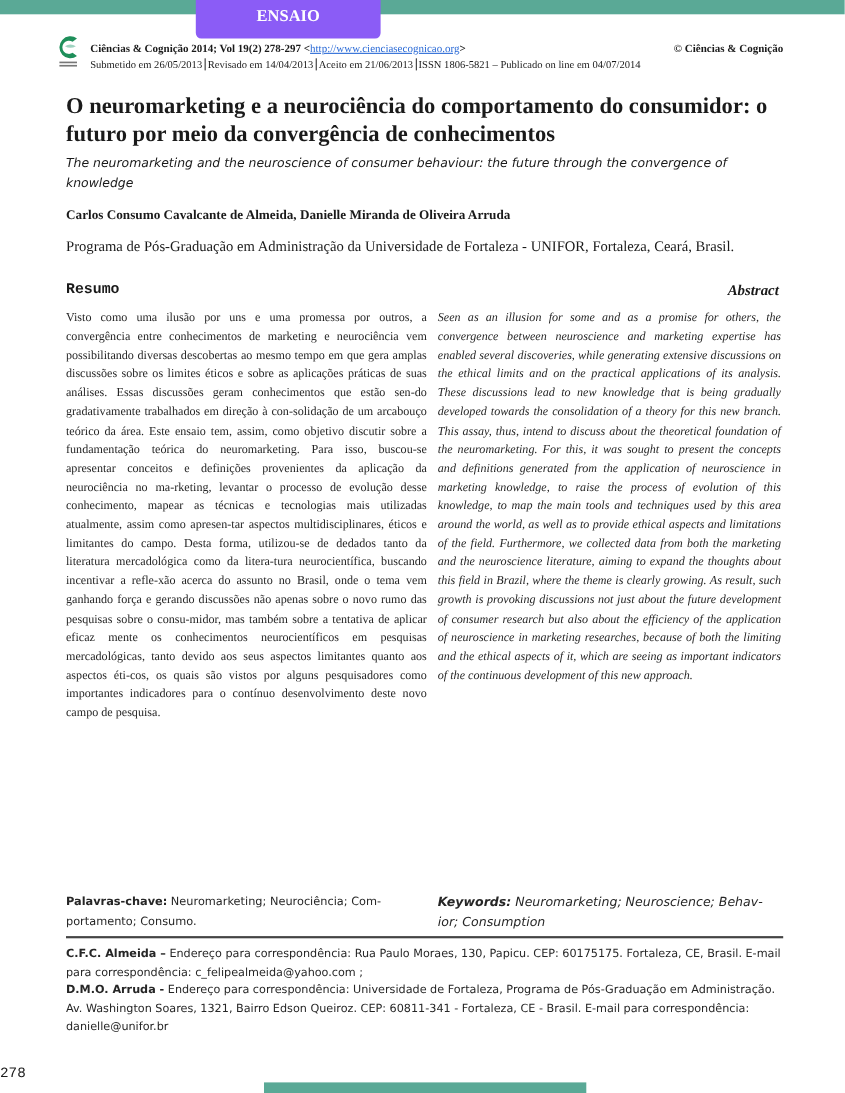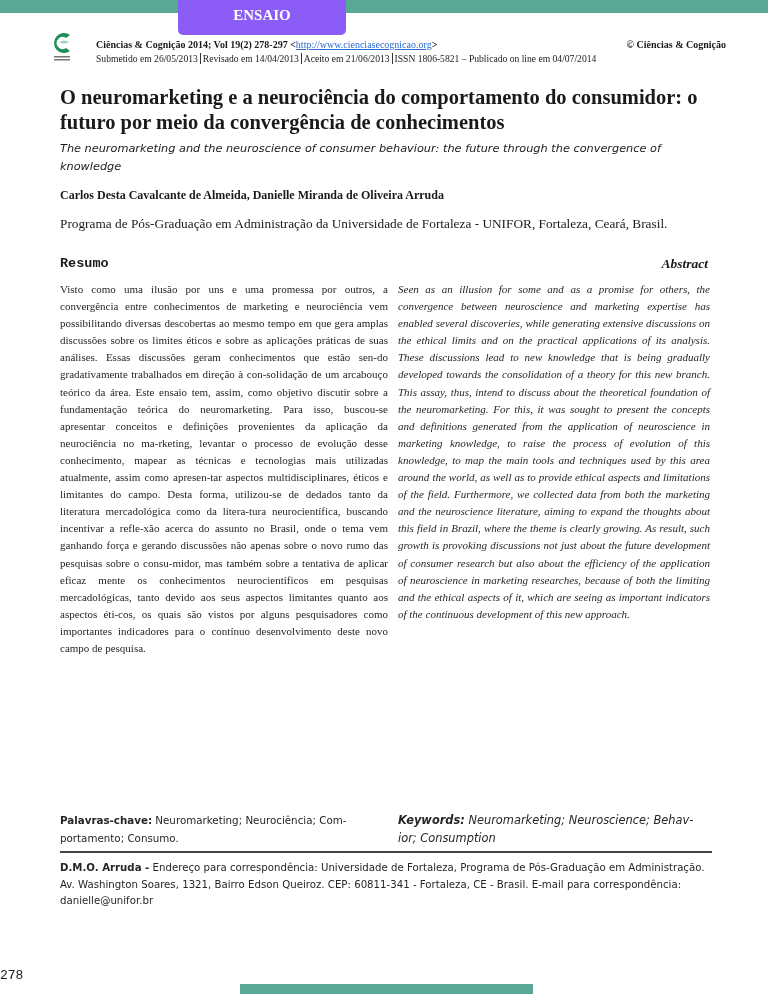--- a/index.html
+++ b/index.html
@@ -1,21 +1,21 @@
 <!DOCTYPE html>
 <html><head>
 <meta charset="utf-8">
 <style>
   html, body { margin: 0; padding: 0; background: #ffffff; }
   body { width: 768px; height: 994px; position: relative; overflow: hidden; color: #1a1a1a; }
   .top-bar { position: absolute; left: 0; top: 0; width: 768px; height: 13px; background: #5aa996; }
   .tab { position: absolute; left: 178px; top: 0; width: 168px; height: 35px; background: #8b5cf6; border-radius: 0 0 5px 5px;
          color: #ffffff; font-family: "Liberation Serif", serif; font-weight: bold; font-size: 15px; text-align: center; line-height: 30px; }
   .logo { position: absolute; left: 50px; top: 32px; width: 24px; height: 30px; }
-  .header-line1, .header-line2 { position: absolute; left: 96px; width: 630px; font-family: "Liberation Serif", serif; font-size: 10px; white-space: nowrap; }
+  .header-line1, .header-line2 { position: absolute; left: 82px; width: 630px; font-family: "Liberation Serif", serif; font-size: 10px; white-space: nowrap; }
   .header-line1 { top: 39px; font-weight: bold; }
   .header-line2 { top: 53px; font-size: 9.6px; }
   .header-line1 a { color: #2a6ad6; text-decoration: underline; font-weight: normal; }
   .copyright { position: absolute; right: 0; top: 0; font-weight: bold; }
   .sep { display: inline-block; width: 1px; height: 11px; background: #333; vertical-align: -2px; margin: 0 2px; }
   .title { position: absolute; left: 60px; top: 85px; width: 660px; font-family: "Liberation Serif", serif; font-weight: bold; font-size: 20.5px; line-height: 25px; margin: 0; }
   .subtitle { position: absolute; left: 60px; top: 140px; width: 640px; font-family: "DejaVu Sans", sans-serif; font-style: italic; font-size: 11.3px; line-height: 18px; }
   .authors { position: absolute; left: 60px; top: 188px; font-family: "Liberation Serif", serif; font-weight: bold; font-size: 12px; }
   .affiliation { position: absolute; left: 60px; top: 214px; width: 660px; font-family: "Liberation Serif", serif; font-size: 13.3px; line-height: 19px; }
   .resumo-h { position: absolute; left: 60px; top: 256px; font-family: Liberation Mono, monospace; font-weight: bold; font-size: 13.5px; }
@@ -49,32 +49,33 @@
 <div class="header-line1">
   <span>Ciências &amp; Cognição 2014; Vol 19(2)  278-297 &lt;</span><a>http://www.cienciasecognicao.org</a><span>&gt;</span>
   <span class="copyright">© Ciências &amp; Cognição</span>
 </div>
 <div class="header-line2">
   <span>Submetido em 26/05/2013</span><span class="sep"></span><span>Revisado em 14/04/2013</span><span class="sep"></span><span>Aceito em 21/06/2013</span><span class="sep"></span><span>ISSN 1806-5821 – Publicado on line em 04/07/2014</span>
 </div>
 
 <h1 class="title">O neuromarketing e a neurociência do comportamento do consumidor: o futuro por meio da convergência de conhecimentos</h1>
 <div class="subtitle">The neuromarketing and the neuroscience of consumer behaviour: the future through the convergence of knowledge</div>
-<div class="authors">Carlos Desta Cavalcante de Almeida, Danielle Miranda de Oliveira Arruda</div>
+<div class="authors">Carlos Consumo Cavalcante de Almeida, Danielle Miranda de Oliveira Arruda</div>
 <div class="affiliation">Programa de Pós-Graduação em Administração da Universidade de Fortaleza - UNIFOR, Fortaleza, Ceará, Brasil.</div>
 
 <div class="resumo-h">Resumo</div>
 <div class="abstract-h">Abstract</div>
 
 <div class="col col-left">Visto como uma ilusão por uns e uma promessa por outros, a convergência entre conhecimentos de marketing e neurociência vem possibilitando diversas descobertas ao mesmo tempo em que gera amplas discussões sobre os limites éticos e sobre as aplicações práticas de suas análises. Essas discussões geram conhecimentos que estão sen-do gradativamente trabalhados em direção à con-solidação de um arcabouço teórico da área. Este ensaio tem, assim, como objetivo discutir sobre a fundamentação teórica do neuromarketing. Para isso, buscou-se apresentar conceitos e definições provenientes da aplicação da neurociência no ma-rketing, levantar o processo de evolução desse conhecimento, mapear as técnicas e tecnologias mais utilizadas atualmente, assim como apresen-tar aspectos multidisciplinares, éticos e limitantes do campo. Desta forma, utilizou-se de dedados tanto da literatura mercadológica como da litera-tura neurocientífica, buscando incentivar a refle-xão acerca do assunto no Brasil, onde o tema vem ganhando força e gerando discussões não apenas sobre o novo rumo das pesquisas sobre o consu-midor, mas também sobre a tentativa de aplicar eficaz mente os conhecimentos neurocientíficos em pesquisas mercadológicas, tanto devido aos seus aspectos limitantes quanto aos aspectos éti-cos, os quais são vistos por alguns pesquisadores como importantes indicadores para o contínuo desenvolvimento deste novo campo de pesquisa.</div>
 <div class="col col-right">Seen as an illusion for some and as a promise for others, the convergence between neuroscience and marketing expertise has enabled several discoveries, while generating extensive discussions on the ethical limits and on the practical applications of its analysis. These discussions lead to new knowledge that is being gradually developed towards the consolidation of a theory for this new branch. This assay, thus, intend to discuss about the theoretical foundation of the neuromarketing. For this, it was sought to present the concepts and definitions generated from the application of neuroscience in marketing knowledge, to raise the process of evolution of this knowledge, to map the main tools and techniques used by this area around the world, as well as to provide ethical aspects and limitations of the field. Furthermore, we collected data from both the marketing and the neuroscience literature, aiming to expand the thoughts about this field in Brazil, where the theme is clearly growing. As result, such growth is provoking discussions not just about the future development of consumer research but also about the efficiency of the application of neuroscience in marketing researches, because of both the limiting and the ethical aspects of it, which are seeing as important indicators of the continuous development of this new approach.</div>
 
 <div class="kw kw-left"><b>Palavras-chave:</b><span> Neuromarketing; Neurociência; Com-portamento; Consumo.</span></div>
 <div class="kw kw-right"><b>Keywords:</b><span> Neuromarketing; Neuroscience; Behav-ior; Consumption</span></div>
 
 <div class="rule"></div>
 
 <div class="contacts">
+  <div><b>C.F.C. Almeida –</b><span> Endereço para correspondência: Rua Paulo Moraes, 130, Papicu. CEP: 60175175. Fortaleza, CE, Brasil. E-mail para correspondência: c_felipealmeida@yahoo.com ;</span></div>
   <div><b>D.M.O. Arruda -</b><span>  Endereço para correspondência: Universidade de Fortaleza, Programa de Pós-Graduação em Administração. Av. Washington Soares, 1321, Bairro Edson Queiroz. CEP: 60811-341 - Fortaleza, CE - Brasil. E-mail para correspondência: danielle@unifor.br</span></div>
 </div>
 
 <div class="page-num">278</div>
 <div class="bottom-bar"></div>
 
 </body></html>

